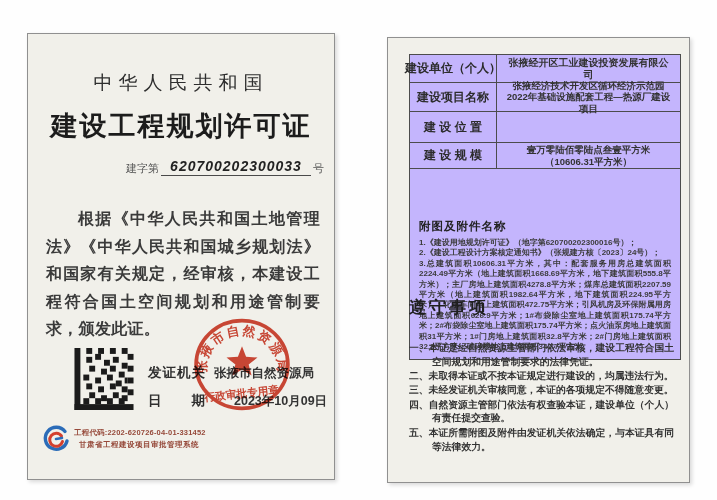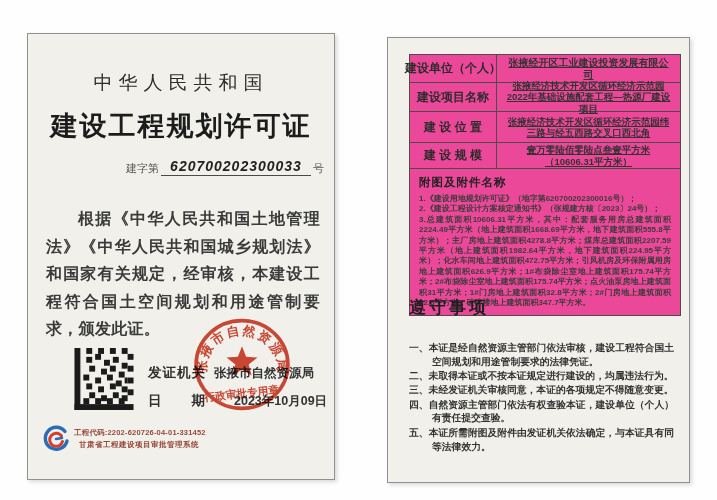--- a/index.html
+++ b/index.html
@@ -34,32 +34,32 @@
   .seal{position:absolute;left:163px;top:281px;width:102px;height:99px;
         mix-blend-mode:multiply;opacity:.92;}
   .footer-logo{position:absolute;left:14px;top:391px;width:28px;height:28px;}
   .footer-code{position:absolute;left:46px;top:394px;font-size:7.5px;font-weight:700;
                color:#96493a;letter-spacing:.2px;}
   .footer-system{position:absolute;left:51px;top:406px;font-size:7.5px;font-weight:700;
                  color:#96493a;letter-spacing:.5px;}
 
   
   .rtable{position:absolute;left:21px;top:16px;width:272px;border:1px solid #4c4c4c;
-          background:#ec4899;box-sizing:border-box;}
+          background:#c4b5fd;box-sizing:border-box;}
   .rrow{display:flex;border-bottom:1px solid #4c4c4c;}
   .rlabel{width:86px;flex:0 0 86px;border-right:1px solid #4c4c4c;
           display:flex;align-items:center;justify-content:center;
           font-size:12px;font-weight:700;color:#2c2c2c;white-space:pre;}
   .rvalue{flex:1;display:flex;align-items:center;justify-content:center;
           font-size:9.5px;font-weight:700;color:#333;text-align:center;
-          line-height:11.5px;padding:2px 8px;text-decoration:underline;}
+          line-height:11.5px;padding:2px 8px;}
   .row-unit{height:27px;}  .row-name{height:28px;}
   .row-loc{height:30px;}   .row-scale{height:25px;}
   .row-unit .rvalue{font-size:10px;}
-  .attach{padding:6px 9px 7px;}
+  .attach{padding:6px 9px 7px;margin-top:44px;}
   .attach-title{font-size:11.5px;font-weight:700;color:#222;margin-bottom:4px;letter-spacing:1px;}
   .attach-item{font-size:8px;font-weight:600;line-height:10.4px;color:#3c3c3c;
                text-align:justify;}
   .law-title{position:absolute;left:21px;top:258px;font-size:17px;font-weight:700;
              letter-spacing:3px;color:#1f1f1f;text-align:right;}
   .law-list{position:absolute;left:21px;top:303px;right:15px;}
   .law-item{font-size:9.8px;font-weight:600;line-height:13.8px;color:#333;
             padding-left:23px;text-indent:-23px;text-align:justify;margin-bottom:.5px;}
 </style>
 </head>
@@ -163,21 +163,20 @@
         <div class="rvalue">张掖经开区工业建设投资发展有限公司</div>
       </div>
 
       <div class="rrow row-name">
         <div class="rlabel">建设项目名称</div>
         <div class="rvalue">张掖经济技术开发区循环经济示范园2022年基础设施配套工程—热源厂建设项目</div>
       </div>
 
       <div class="rrow row-loc">
         <div class="rlabel">建 设 位 置</div>
-        <div class="rvalue">张掖经济技术开发区循环经济示范园纬三路与经五西路交叉口西北角</div>
       </div>
 
       <div class="rrow row-scale">
         <div class="rlabel">建 设 规 模</div>
         <div class="rvalue">壹万零陆佰零陆点叁壹平方米（10606.31平方米）</div>
       </div>
 
       <div class="attach">
         <div class="attach-title">附图及附件名称</div>
         <div class="attach-item">1.《建设用地规划许可证》（地字第620700202300016号）；</div>

